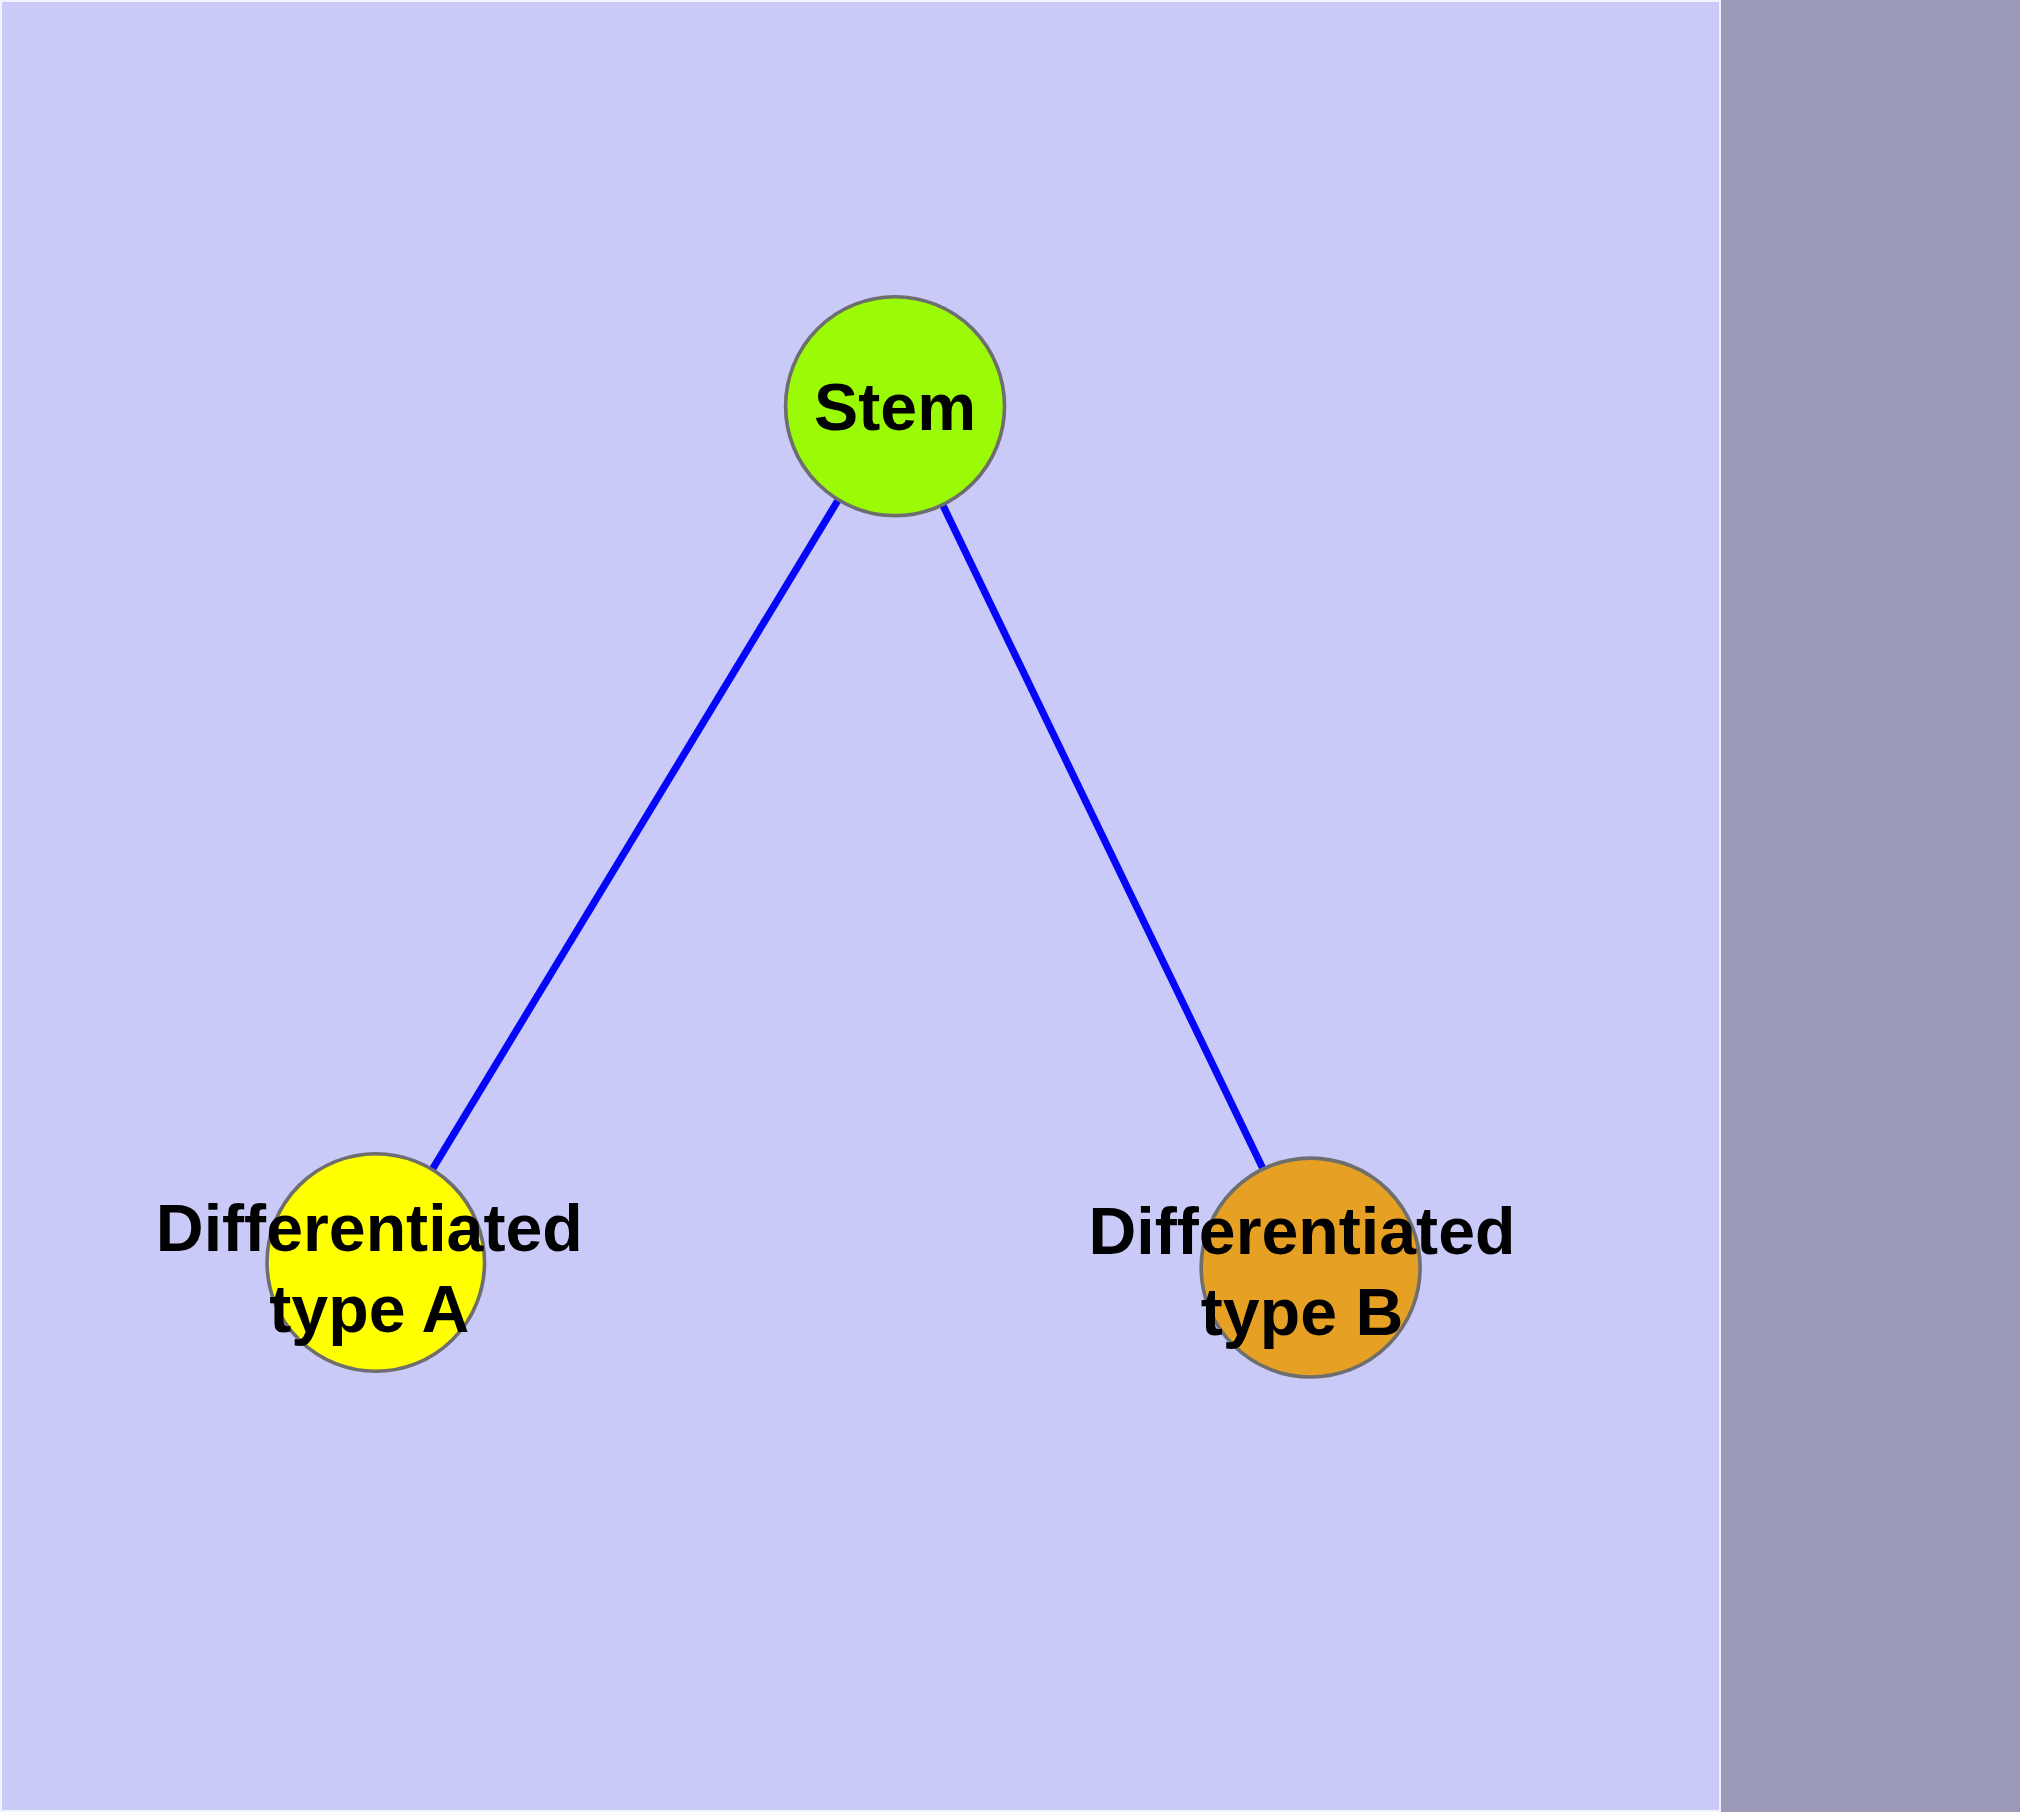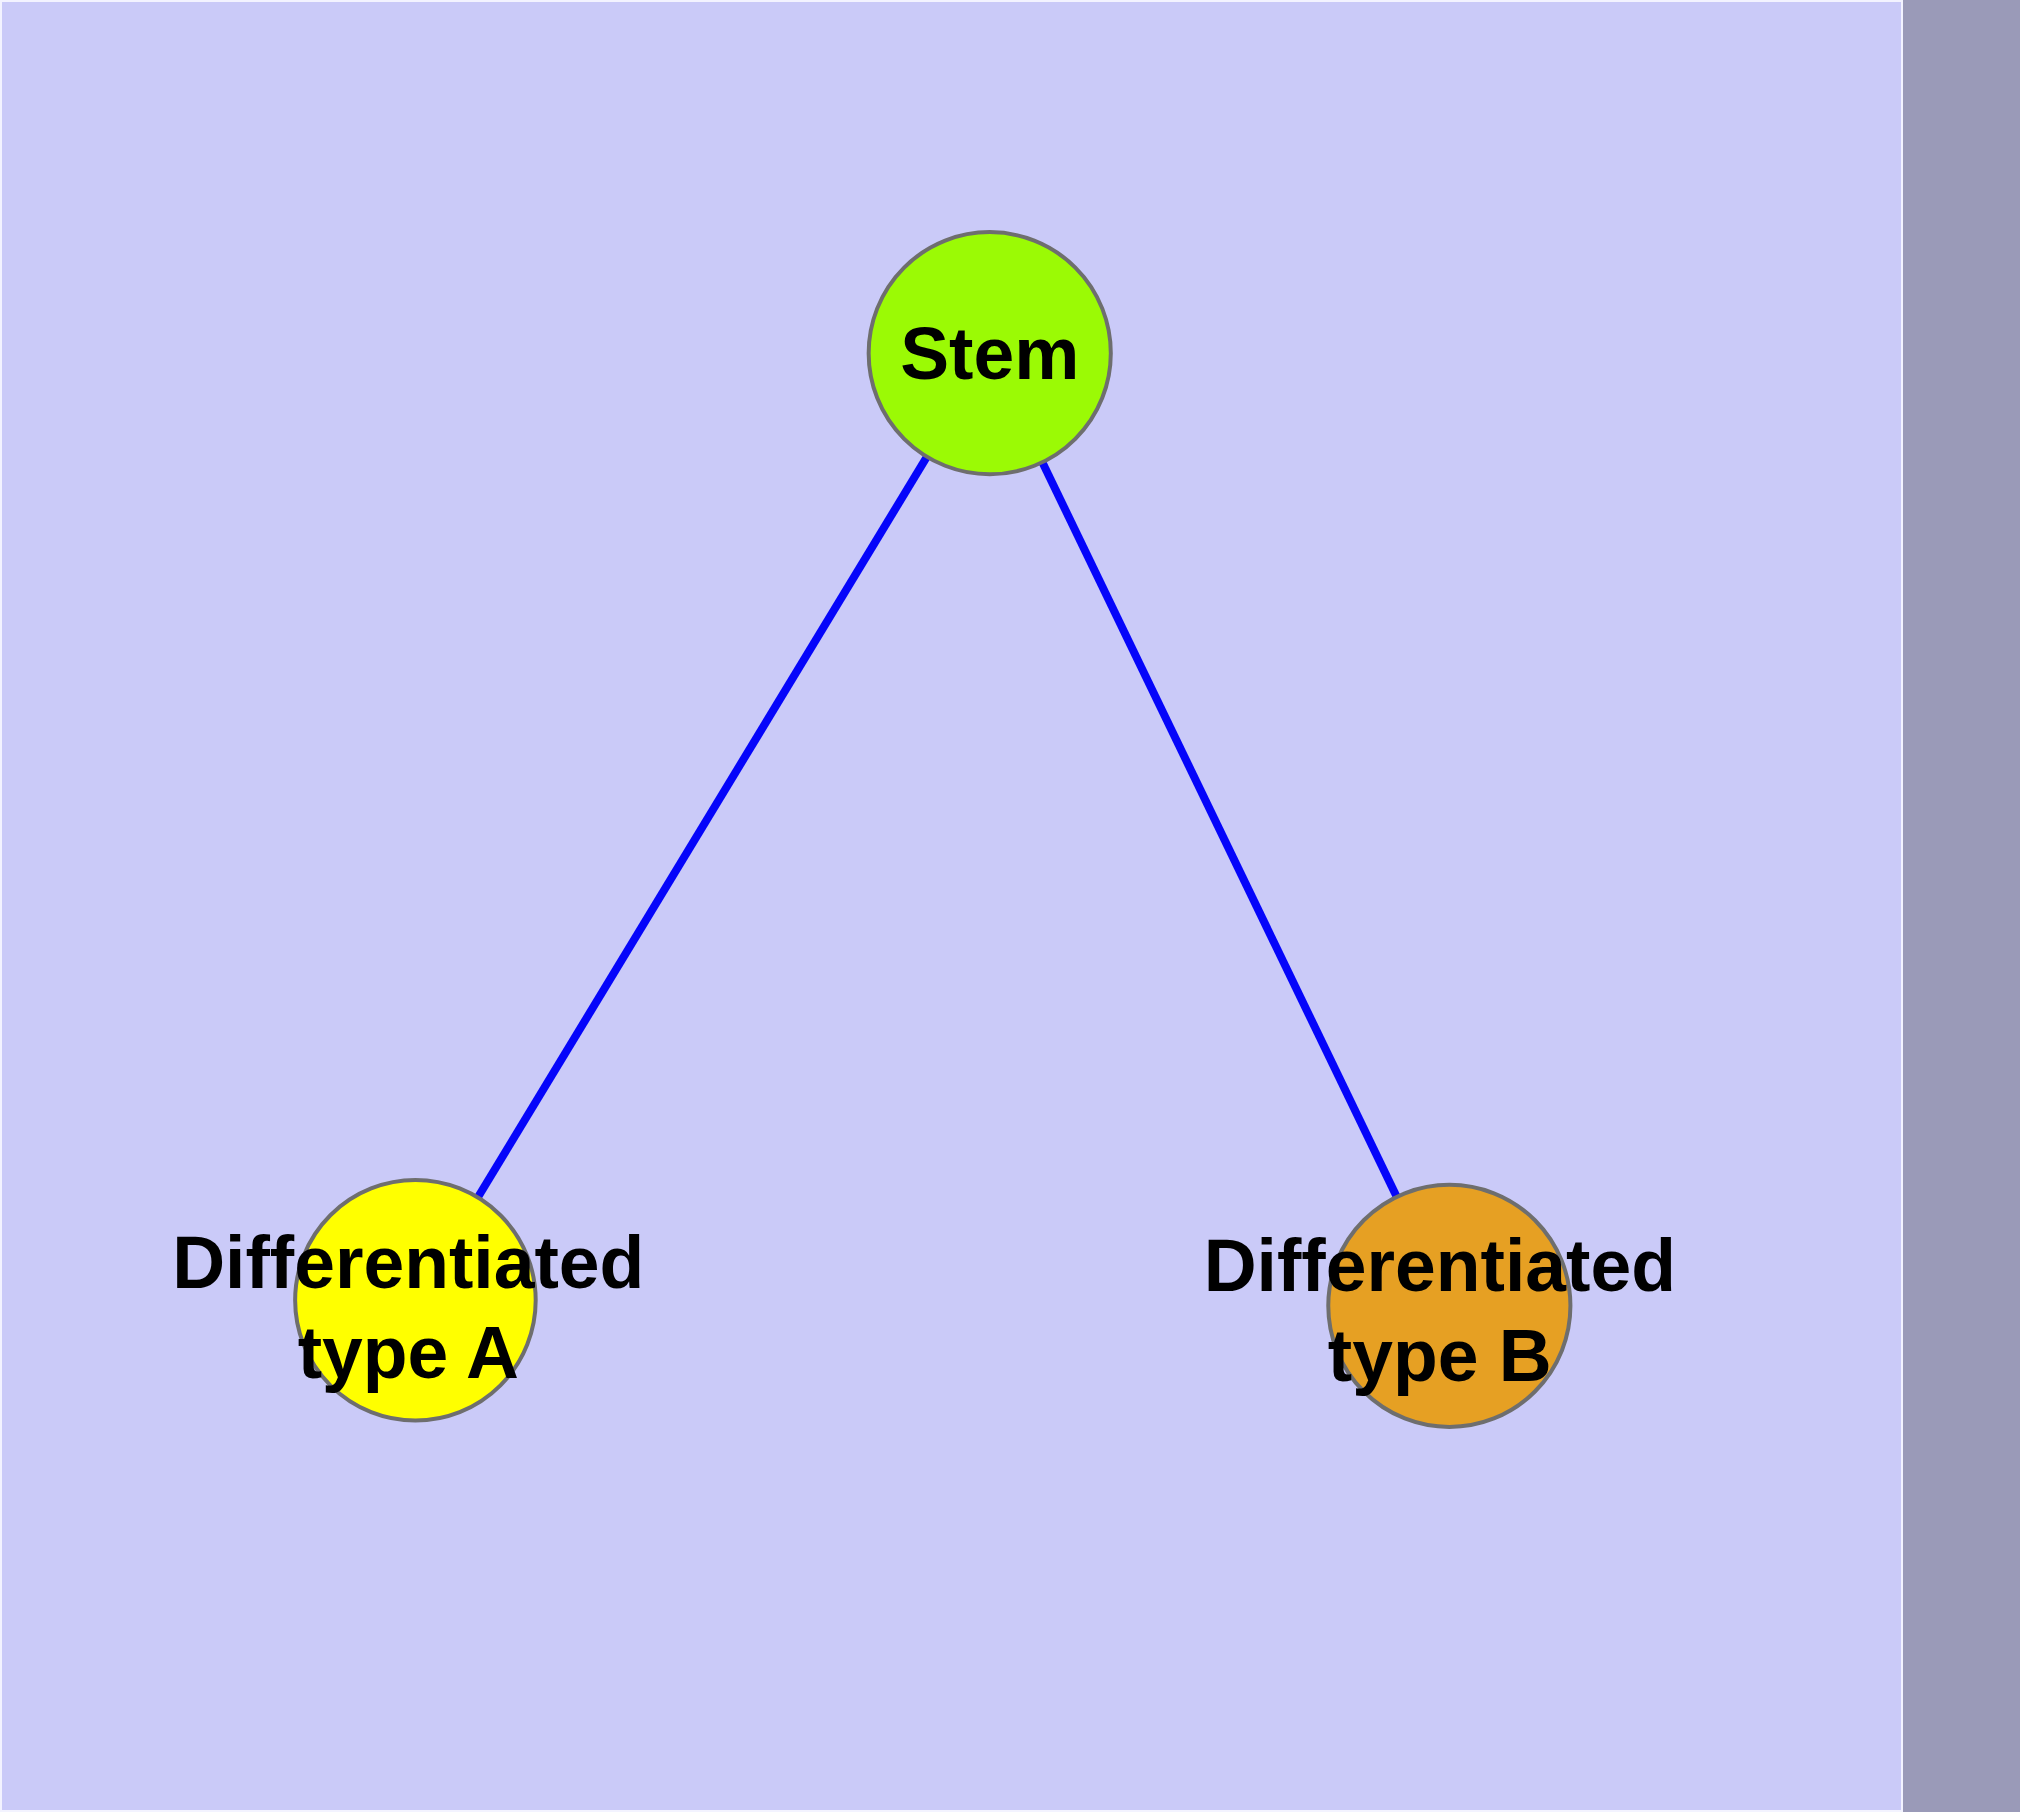--- a/index.html
+++ b/index.html
@@ -2,21 +2,21 @@
 <html style="font-size:13.6px"><head>
 <meta charset="utf-8">
 <style>
   html, body {
     margin: 0;
     padding: 0;
     background: #9a9ab8;
   }
   .canvas {
     position: relative;
-    width: 1903px;
+    width: 1721px;
     height: 1812px;
     box-sizing: border-box;
     background: #CACAF8;
     border: 2.5px solid #F3F3FF;
     overflow: hidden;
     font-family: "Liberation Sans", sans-serif;
   }
   svg.graph {
     display: block;
     width: 100%;

